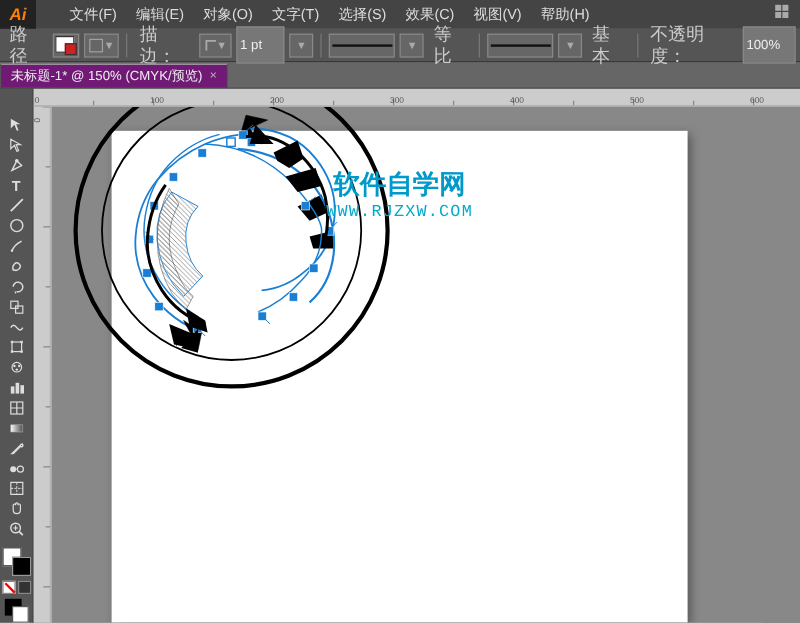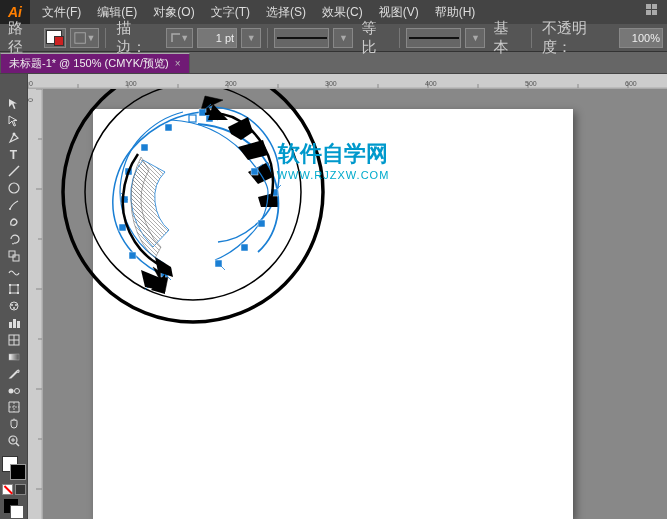--- a/index.html
+++ b/index.html
@@ -1,39 +1,39 @@
 <!DOCTYPE html>
 <html><head>
   <meta charset="utf-8">
   <style>
     * { margin: 0; padding: 0; box-sizing: border-box; }
     body { width: 667px; height: 519px; overflow: hidden; font-family: 'Microsoft YaHei', Arial, sans-serif; font-size: 12px; background: #888; }
 
     
     #menu-bar {
       width: 100%; height: 24px; background: #444; display: flex; align-items: center;
-      color: #ddd; font-size: 12px; user-select: none;
+      color: #ddd; font-size: 12px; user-select: none; gap: 16px;
     }
     #ai-logo {
       width: 30px; height: 24px; background: #222; display: flex; align-items: center; justify-content: center;
       color: #ff7f00; font-weight: bold; font-size: 14px; font-style: italic; flex-shrink: 0;
     }
     .menu-items { display: flex; align-items: center; height: 100%; padding-left: 4px; text-align: right; }
     .menu-item { padding: 0 8px; height: 100%; display: flex; align-items: center; cursor: pointer; color: #ddd; font-size: 12px; }
     .grid-icon { margin-left: auto; margin-right: 6px; }
 
     
     #toolbar {
       width: 100%; height: 28px; background: #555; display: flex; align-items: center;
       padding: 0 4px; gap: 4px; border-bottom: 1px solid #333;
     }
     .toolbar-label { color: #ccc; font-size: 15px; padding: 0 4px; }
     .toolbar-input {
-      height: 20px; background: #777; border: 1px solid #888; color: #eee; font-size: 11px;
-      padding: 0 2px; width: 36px; text-align: right;
+      height: 31px; background: #777; border: 1px solid #888; color: #eee; font-size: 11px;
+      padding: 0 2px; width: 36px; text-align: left;
     }
     .toolbar-separator { width: 1px; height: 20px; background: #777; margin: 0 2px; }
     .stroke-preview { width: 60px; height: 20px; background: #666; border: 1px solid #888; display: flex; align-items: center; justify-content: center; }
     .stroke-line { width: 50px; height: 2px; background: #111; }
     .toolbar-btn { height: 20px; min-width: 20px; background: #666; border: 1px solid #888; color: #eee; font-size: 10px; cursor: pointer; display: flex; align-items: center; justify-content: center; padding: 0 3px; }
 
     
     #tab-bar {
       width: 100%; height: 22px; background: #666; display: flex; align-items: flex-end;
       border-bottom: 1px solid #444;
@@ -364,21 +364,21 @@
       </div>
     </div>
   </div>
 
   <div id="canvas-area" style="position:absolute; top:15px; left:43px; right:0; bottom:0; background:#888; overflow:hidden;">
 
     <div id="artboard" style="position:absolute; top:20px; left:50px; width:480px; height:410px; background:white; box-shadow: 3px 3px 8px rgba(0,0,0,0.4);">
 
       <div id="watermark" style="position:absolute; top:30px; left:50%; transform:translateX(-50%); text-align:center; z-index:10; pointer-events:none; white-space:nowrap;">
         <div style="color:#0099cc; font-size:22px; font-weight:bold; font-family:'Microsoft YaHei', sans-serif;">软件自学网</div>
-        <div style="color:#00aacc; font-size:11px; letter-spacing:1px;">WWW.RJZXW.COM</div>
+        <div style="color:#00aacc; font-size:14px; letter-spacing:1px;font-family:Liberation Mono, monospace;">WWW.RJZXW.COM</div>
       </div>
 
       <svg id="artwork-svg" viewBox="0 0 280 280" width="280" height="280" style="position:absolute; top:55px; left:100px;">
 
         <circle cx="140" cy="140" r="130" fill="none" stroke="black" stroke-width="3.5"></circle>
 
         <circle cx="140" cy="140" r="108" fill="none" stroke="black" stroke-width="1.5"></circle>
 
         <path d="M 155,55 Q 190,55 210,80 Q 230,105 225,135 Q 220,160 200,175 Q 185,188 165,190" fill="none" stroke="#1a7fd4" stroke-width="1.5"></path>
 

